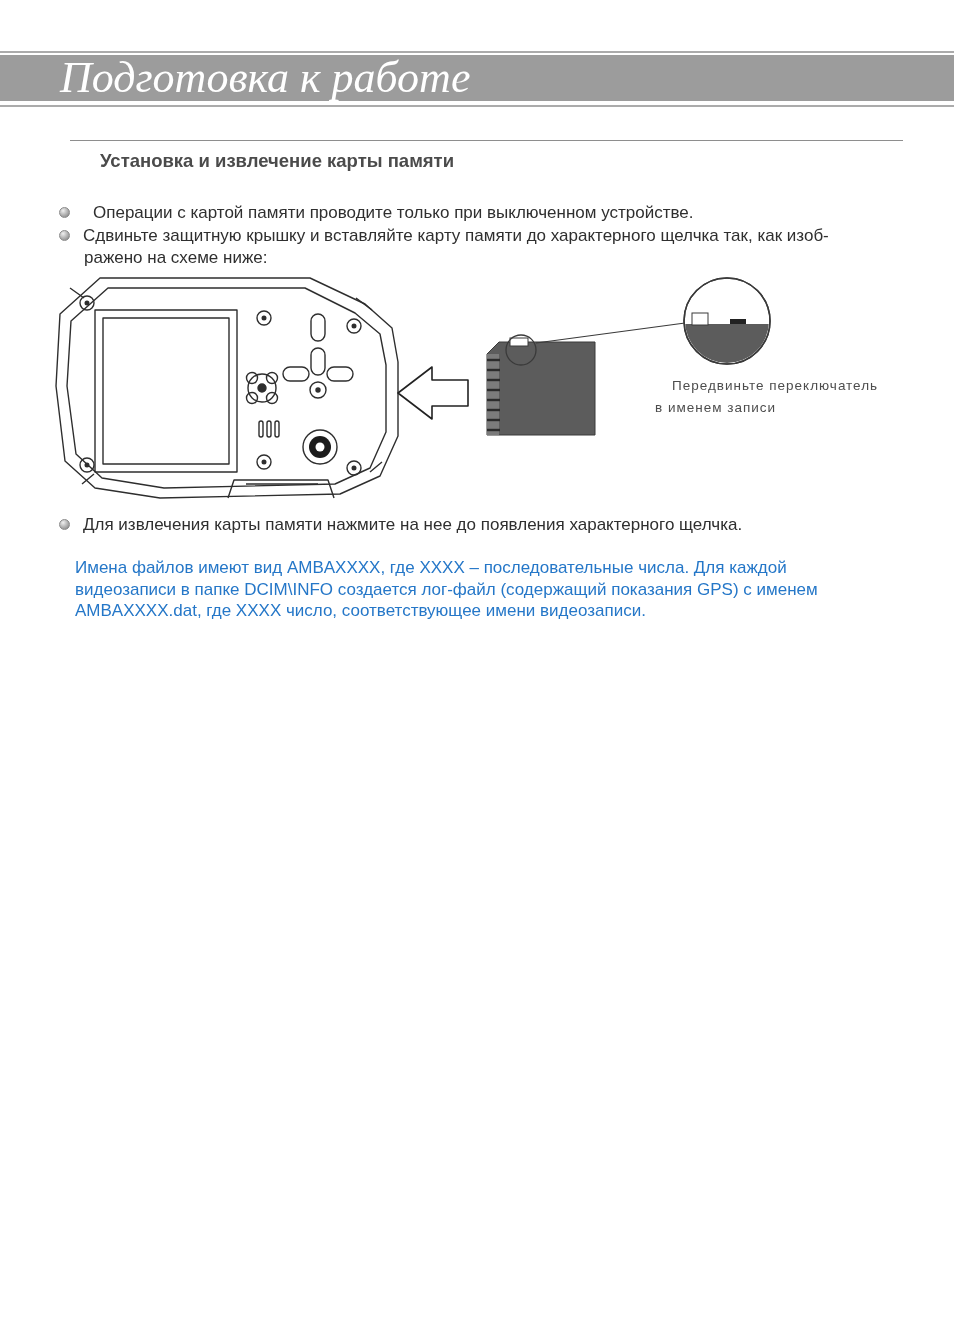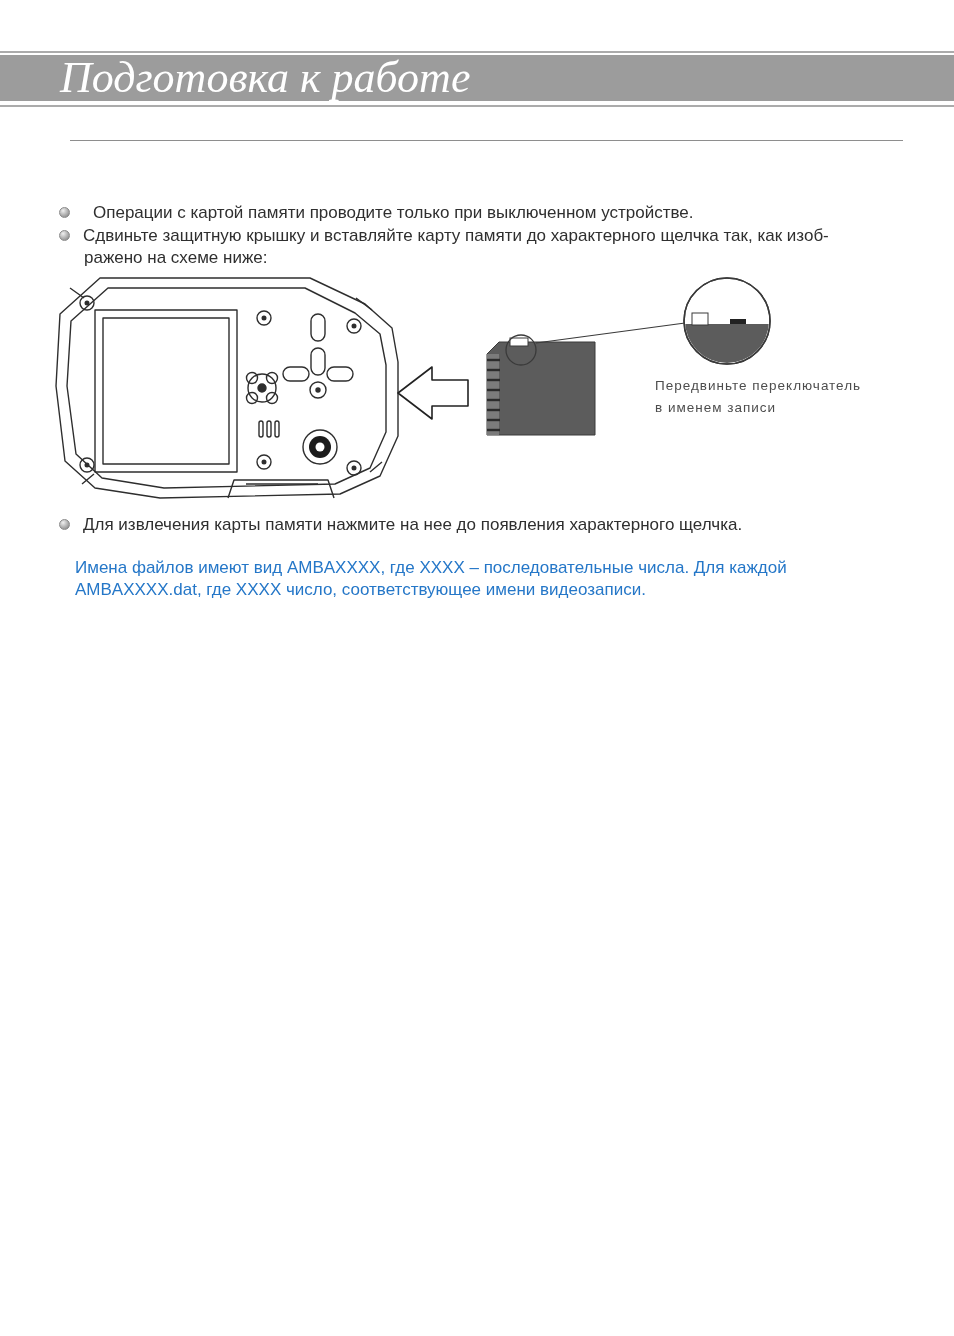--- a/index.html
+++ b/index.html
@@ -42,20 +42,21 @@
 <body>
 
 <div class="page">
 
   <div class="hdr-line" style="top:51px"></div>
   <div class="hdr-band"></div>
   <div class="page-title">Подготовка к работе</div>
   <div class="hdr-line" style="top:105px"></div>
 
   <div class="rule"></div>
+  <div class="section-heading">Установка и извлечение карты памяти</div>
 
   <div>
     <span class="bullet-icon" style="left:59px;top:207px"></span>
     <div class="abs body-text" style="left:93px;top:202px">Операции с картой памяти проводите только при выключенном устройстве.</div>
   </div>
 
   <div>
     <span class="bullet-icon" style="left:59px;top:230px"></span>
     <div class="abs body-text" style="left:83px;top:225px">Сдвиньте защитную крышку и вставляйте карту памяти до характерного щелчка так, как изоб-</div>
     <div class="abs body-text" style="left:84px;top:247px">ражено на схеме ниже:</div>
@@ -139,29 +140,30 @@
         <g clip-path="url(#magclip)">
           <rect x="640" y="58" width="94" height="42" fill="#5c5c5c"></rect>
           <rect x="652" y="47" width="16" height="12" fill="#ffffff" stroke="#3a3a3a" stroke-width="1"></rect>
           <rect x="690" y="53" width="16" height="5" fill="#222222"></rect>
         </g>
         <circle cx="687" cy="55" r="43" fill="none" stroke="#3a3a3a" stroke-width="1.5"></circle>
       </g>
     </svg>
   </div>
 
-  <div class="callout" style="left:655px;top:378px">Передвиньте переключатель</div>
+  <div class="callout" style="left:672px;top:378px">Передвиньте переключатель</div>
   <div class="callout" style="left:655px;top:400px">в именем записи</div>
 
   <div>
     <span class="bullet-icon" style="left:59px;top:519px"></span>
     <div class="abs body-text" style="left:83px;top:514px">Для извлечения карты памяти нажмите на нее до появления характерного щелчка.</div>
   </div>
 
   <div class="abs" style="left:75px;top:557px">
     <div class="note-line">Имена файлов имеют вид AMBAXXXX, где XXXX – последовательные числа. Для каждой</div>
+    <div class="note-line">видеозаписи в папке DCIM\INFO создается лог-файл (содержащий показания GPS) с именем</div>
     <div class="note-line">AMBAXXXX.dat, где XXXX число, соответствующее имени видеозаписи.</div>
   </div>
 
   <div class="page-number">5</div>
   <div class="footer-bar"></div>
 
 </div>
 
 </body></html>

